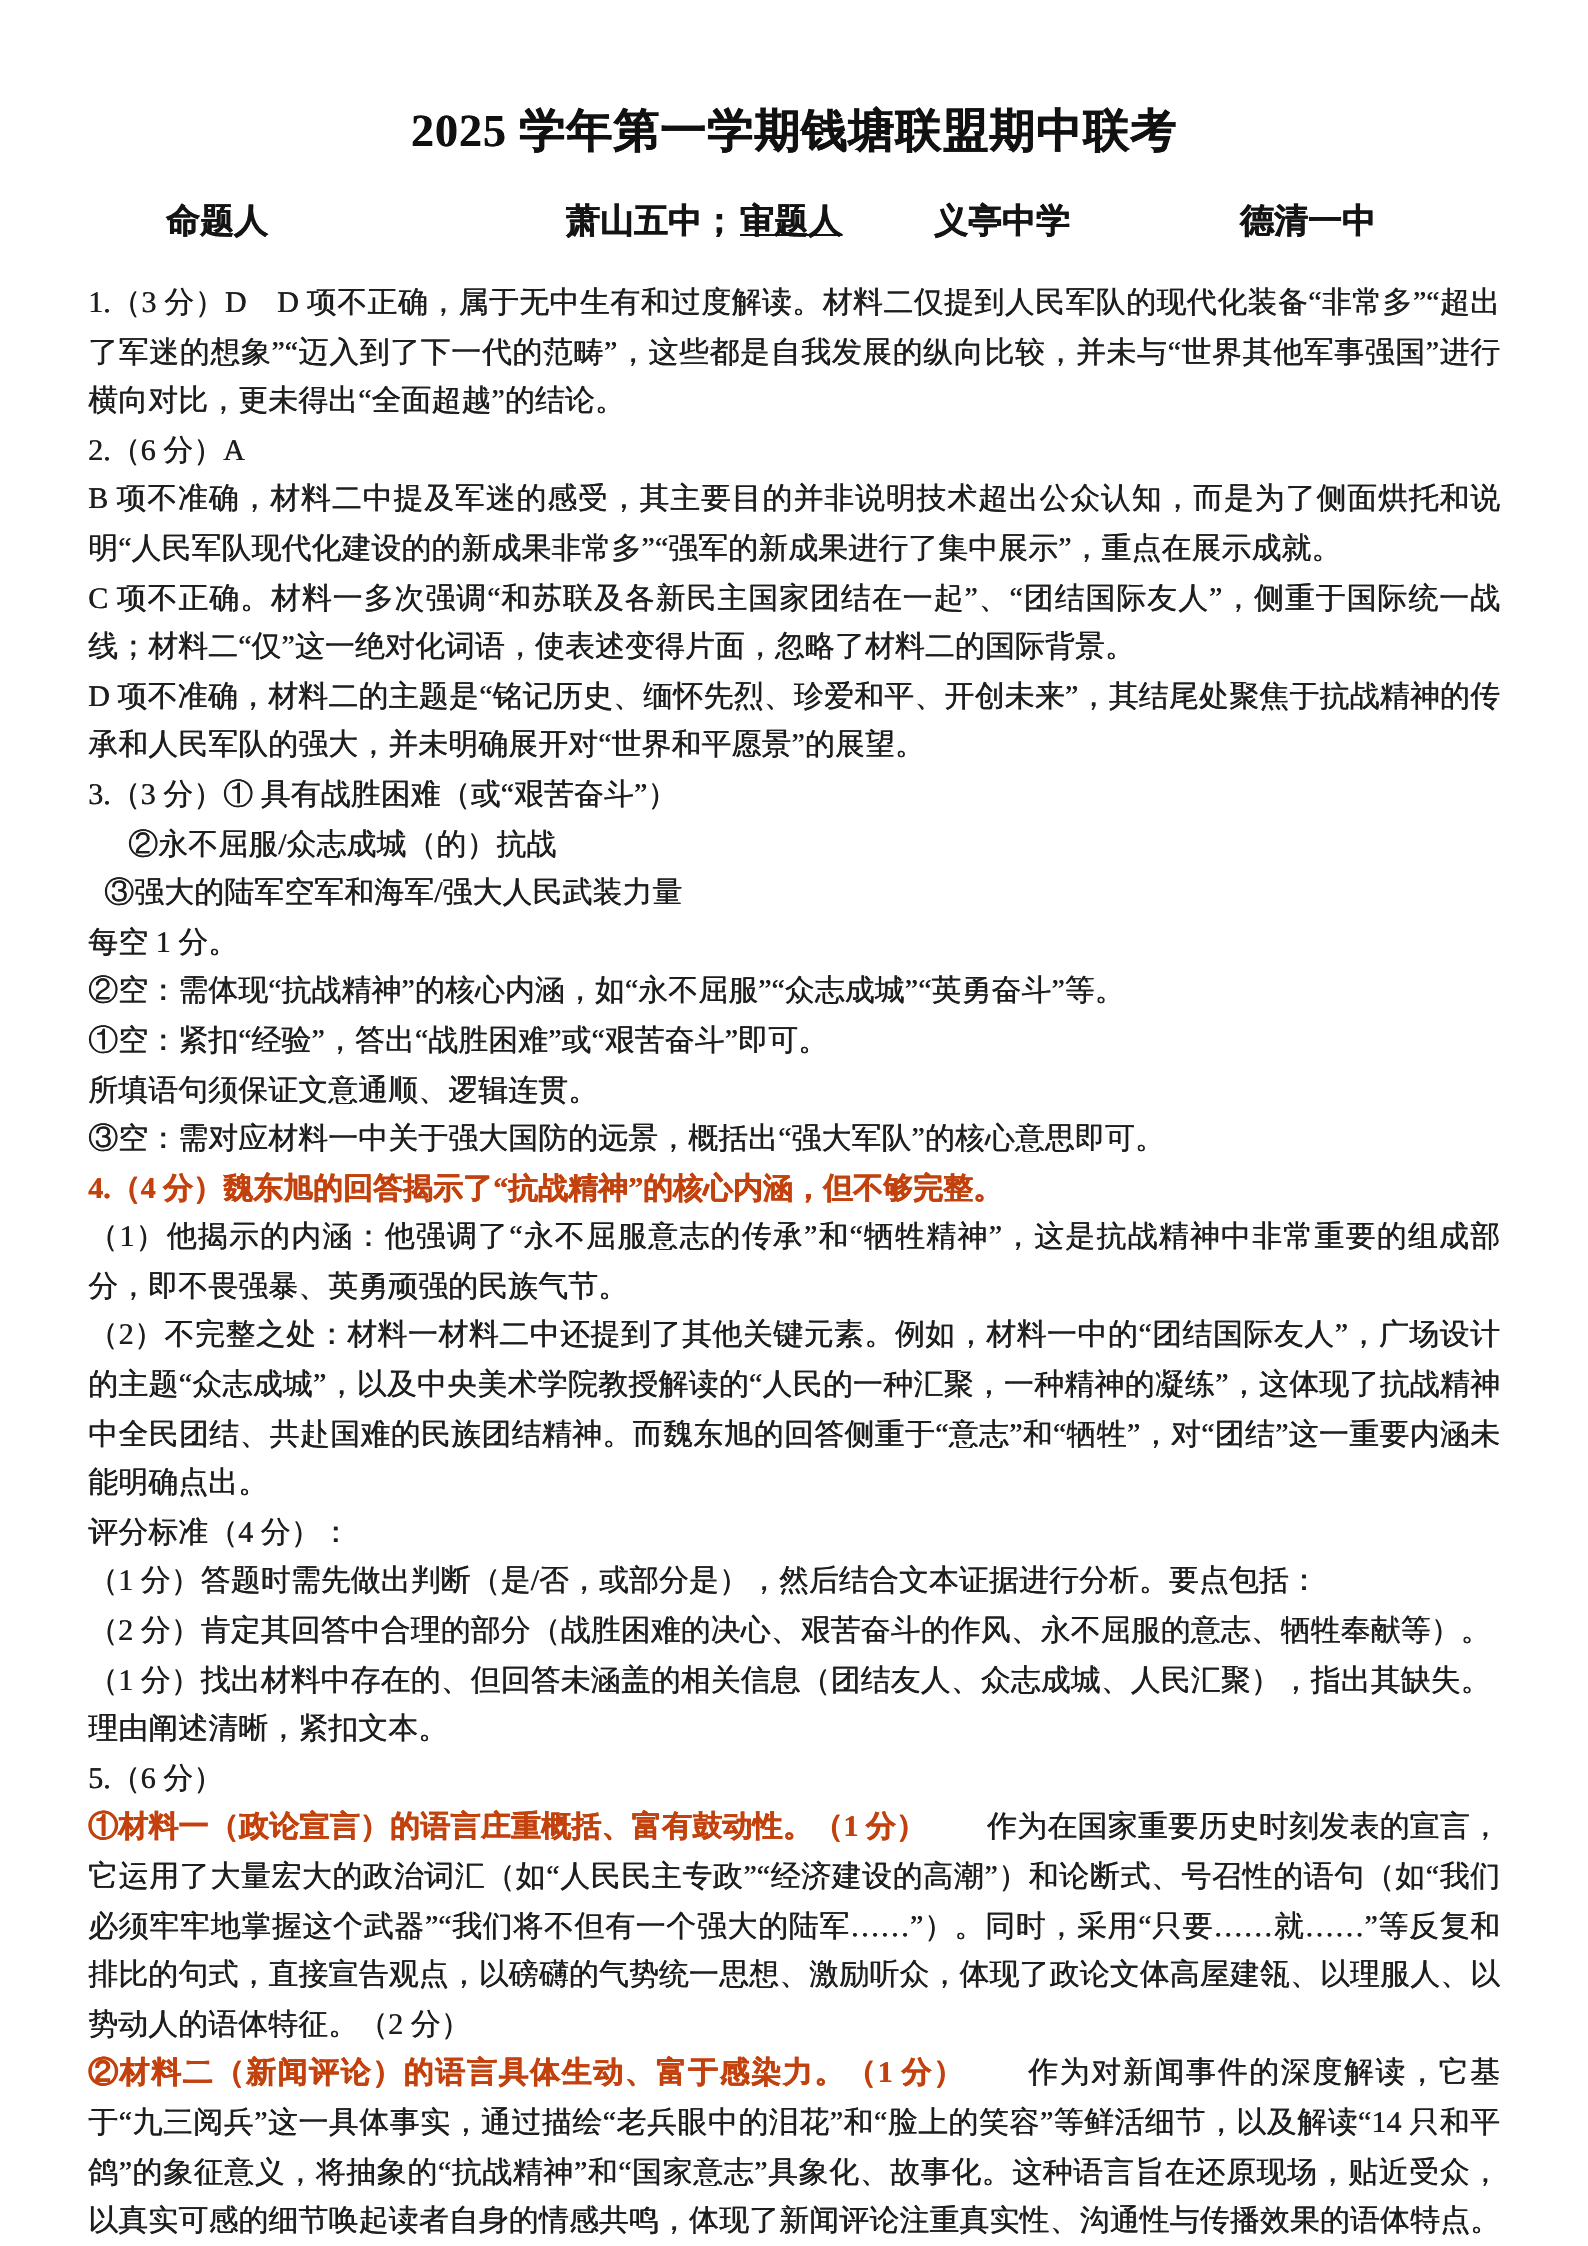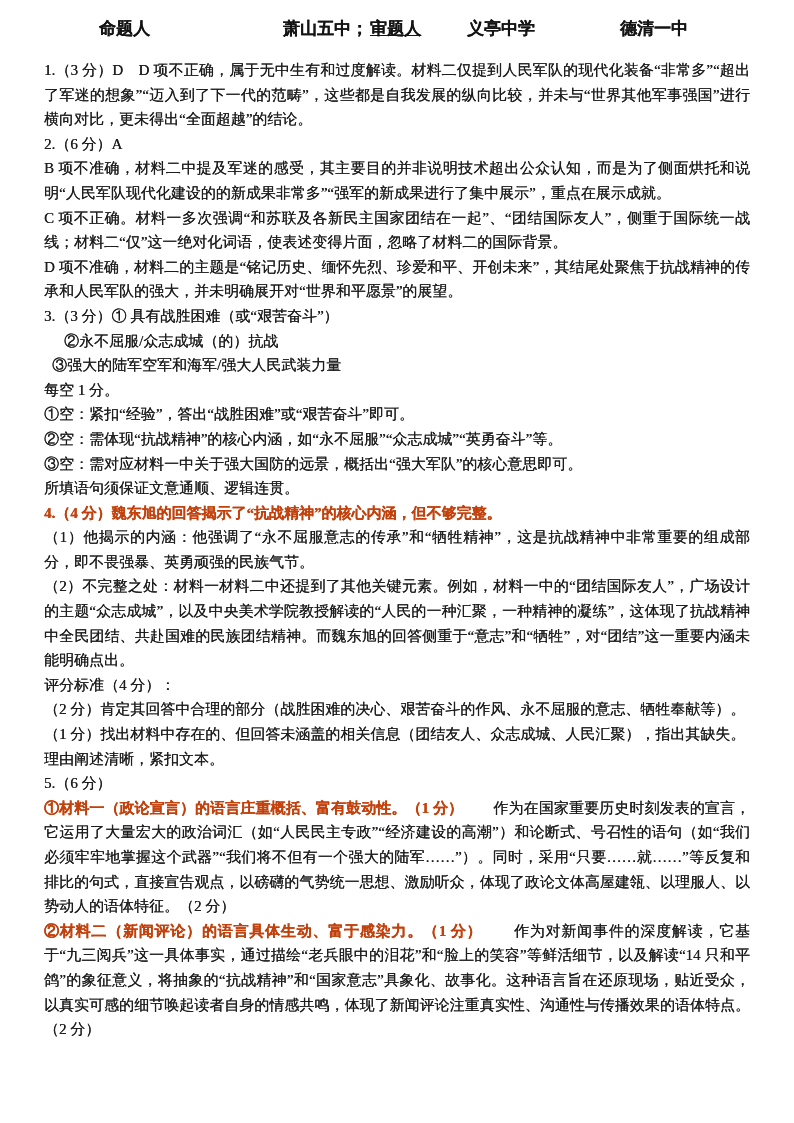--- a/index.html
+++ b/index.html
@@ -38,21 +38,21 @@
   .examiner-row {
     position: relative;
     height: 22px;
     margin-top: 17px;
     font-size: 17px;
     font-weight: bold;
     color: #141414;
     text-shadow: 0.3px 0 0 currentColor;
   }
   .examiner-row span { position: absolute; top: 0; white-space: nowrap; }
-  .ex1 { left: 55px; }
+  .ex1 { left: 39px; }
   .ex2 { left: 239px; }
   .ex3 { left: 326px; text-decoration: underline; }
   .ex4 { left: 423px; }
   .ex5 { left: 576px; }
   .answer-body {
     margin-top: 19px;
     font-size: 15px;
     line-height: 24.6px;
     text-align: justify;
     color: #1e1e1e;
@@ -60,48 +60,50 @@
   }
   .para { margin: 0; padding: 0; }
   .bold { font-weight: bold; color: #c2410c; }
 </style>
 </head>
 <body>
 
 <div class="page">
   <div class="content">
 
+    <h1 class="doc-title">2025 学年第一学期钱塘联盟期中联考</h1>
 
 
     <div class="examiner-row">
       <span class="ex1">命题人</span>
       <span class="ex2">萧山五中；</span>
       <span class="ex3">审题人</span>
       <span class="ex4">义亭中学</span>
       <span class="ex5">德清一中</span>
     </div>
 
     <div class="answer-body">
         <p class="para"><span>1.（3 分）D　D 项不正确，属于无中生有和过度解读。材料二仅提到人民军队的现代化装备“非常多”“超出了军迷的想象”“迈入到了下一代的范畴”，这些都是自我发展的纵向比较，并未与“世界其他军事强国”进行横向对比，更未得出“全面超越”的结论。</span></p>
         <p class="para"><span>2.（6 分）A</span></p>
         <p class="para"><span>B 项不准确，材料二中提及军迷的感受，其主要目的并非说明技术超出公众认知，而是为了侧面烘托和说明“人民军队现代化建设的的新成果非常多”“强军的新成果进行了集中展示”，重点在展示成就。</span></p>
         <p class="para"><span>C 项不正确。材料一多次强调“和苏联及各新民主国家团结在一起”、“团结国际友人”，侧重于国际统一战线；材料二“仅”这一绝对化词语，使表述变得片面，忽略了材料二的国际背景。</span></p>
         <p class="para"><span>D 项不准确，材料二的主题是“铭记历史、缅怀先烈、珍爱和平、开创未来”，其结尾处聚焦于抗战精神的传承和人民军队的强大，并未明确展开对“世界和平愿景”的展望。</span></p>
         <p class="para"><span>3.（3 分）① 具有战胜困难（或“艰苦奋斗”）</span></p>
         <p class="para" style="text-indent: 8px; margin-left: 12px;"><span>②永不屈服/众志成城（的）抗战</span></p>
         <p class="para" style="text-indent: 8px;"><span>③强大的陆军空军和海军/强大人民武装力量</span></p>
         <p class="para"><span>每空 1 分。</span></p>
+        <p class="para"><span>②空：需体现“抗战精神”的核心内涵，如“永不屈服”“众志成城”“英勇奋斗”等。</span></p>
         <p class="para"><span>①空：紧扣“经验”，答出“战胜困难”或“艰苦奋斗”即可。</span></p>
-        <p class="para"><span>②空：需体现“抗战精神”的核心内涵，如“永不屈服”“众志成城”“英勇奋斗”等。</span></p>
+        <p class="para"><span>所填语句须保证文意通顺、逻辑连贯。</span></p>
         <p class="para"><span>③空：需对应材料一中关于强大国防的远景，概括出“强大军队”的核心意思即可。</span></p>
-        <p class="para"><span>所填语句须保证文意通顺、逻辑连贯。</span></p>
         <p class="para"><span class="bold">4.（4 分）魏东旭的回答揭示了“抗战精神”的核心内涵，但不够完整。</span></p>
         <p class="para"><span>（1）他揭示的内涵：他强调了“永不屈服意志的传承”和“牺牲精神”，这是抗战精神中非常重要的组成部分，即不畏强暴、英勇顽强的民族气节。</span></p>
         <p class="para"><span>（2）不完整之处：材料一材料二中还提到了其他关键元素。例如，材料一中的“团结国际友人”，广场设计的主题“众志成城”，以及中央美术学院教授解读的“人民的一种汇聚，一种精神的凝练”，这体现了抗战精神中全民团结、共赴国难的民族团结精神。而魏东旭的回答侧重于“意志”和“牺牲”，对“团结”这一重要内涵未能明确点出。</span></p>
         <p class="para"><span>评分标准（4 分）：</span></p>
+        <p class="para"><span>（1 分）答题时需先做出判断（是/否，或部分是），然后结合文本证据进行分析。要点包括：</span></p>
         <p class="para"><span>（2 分）肯定其回答中合理的部分（战胜困难的决心、艰苦奋斗的作风、永不屈服的意志、牺牲奉献等）。</span></p>
         <p class="para"><span>（1 分）找出材料中存在的、但回答未涵盖的相关信息（团结友人、众志成城、人民汇聚），指出其缺失。</span></p>
         <p class="para"><span>理由阐述清晰，紧扣文本。</span></p>
         <p class="para"><span>5.（6 分）</span></p>
         <p class="para"><span class="bold">①材料一（政论宣言）的语言庄重概括、富有鼓动性。（1 分）</span><span>　　作为在国家重要历史时刻发表的宣言，它运用了大量宏大的政治词汇（如“人民民主专政”“经济建设的高潮”）和论断式、号召性的语句（如“我们必须牢牢地掌握这个武器”“我们将不但有一个强大的陆军……”）。同时，采用“只要……就……”等反复和排比的句式，直接宣告观点，以磅礴的气势统一思想、激励听众，体现了政论文体高屋建瓴、以理服人、以势动人的语体特征。（2 分）</span></p>
         <p class="para"><span class="bold">②材料二（新闻评论）的语言具体生动、富于感染力。（1 分）</span><span>　　作为对新闻事件的深度解读，它基于“九三阅兵”这一具体事实，通过描绘“老兵眼中的泪花”和“脸上的笑容”等鲜活细节，以及解读“14 只和平鸽”的象征意义，将抽象的“抗战精神”和“国家意志”具象化、故事化。这种语言旨在还原现场，贴近受众，以真实可感的细节唤起读者自身的情感共鸣，体现了新闻评论注重真实性、沟通性与传播效果的语体特点。（2 分）</span></p>
       </div>
 
   </div>
 </div>

